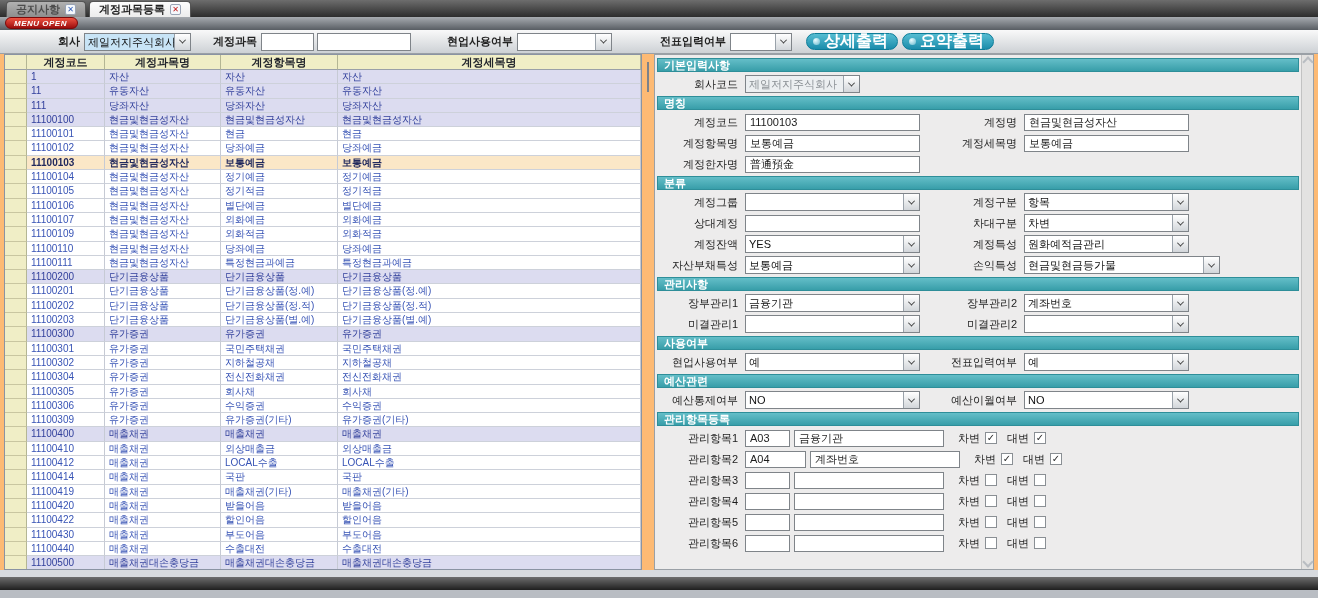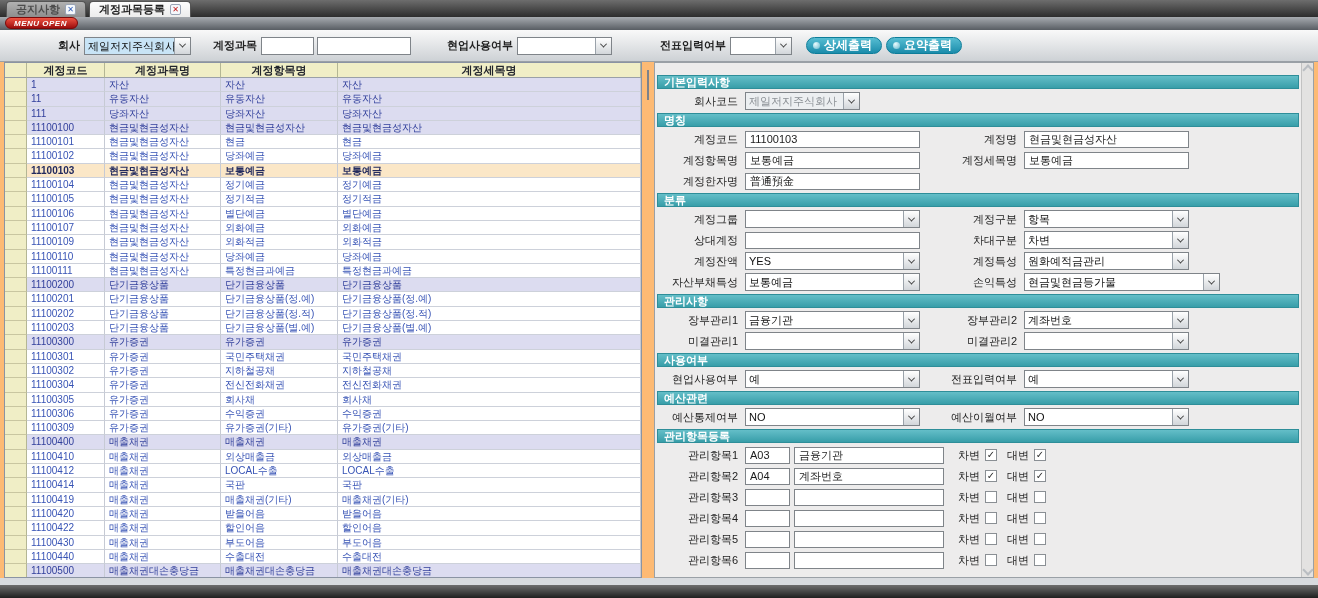--- a/index.html
+++ b/index.html
@@ -16,35 +16,35 @@
               display:flex; align-items:center; justify-content:center; font-size:8px; font-weight:bold; line-height:1; }
   .closebox.blue { color:#2d5bb8; }
   .closebox.red  { color:#c21717; }
   .ribbonstrip { height:13px; background:linear-gradient(#a7abb0,#585d63); position:relative; }
   .menuopen { position:absolute; left:5px; top:0px; height:12px; padding:0 10px 0 8px;
               background:linear-gradient(#ef5342,#9d0d0d); border:1px solid #7c0808; border-radius:7px;
               color:#fff; font-size:8px; font-weight:bold; font-style:italic; letter-spacing:.5px;
               display:flex; align-items:center; cursor:pointer; }
 
   
-  .toolbar { height:32px; background:linear-gradient(#f9f9f9,#cdd1d5); border-bottom:1px solid #9aa0a6;
+  .toolbar { height:24px; background:linear-gradient(#f9f9f9,#cdd1d5); border-bottom:1px solid #9aa0a6;
              display:flex; align-items:center; font-size:11px; color:#1c1c1c; }
   .tb-label { font-weight:bold; color:#222; }
   .tb-in { height:18px; border:1px solid #7f8489; background:#fff; font-size:11px; padding:0 3px; }
   .sel { height:18px; border:1px solid #7f8489; background:#fff; display:flex; align-items:stretch; cursor:pointer; }
   .sel .txt { flex:1; font-size:11px; line-height:16px; padding:0 3px; white-space:nowrap; overflow:hidden; color:#111; }
   .sel .txt.hl { background:#c8e4f6; }
   .sel .sbtn { width:16px; border-left:1px solid #9aa2aa; background:linear-gradient(#ffffff,#d2d6da);
                display:flex; align-items:center; justify-content:center; }
   .chev { width:5px; height:5px; border-right:1.5px solid #3c3c3c; border-bottom:1.5px solid #3c3c3c;
           transform:rotate(45deg) translate(-1px,-1px); }
   .sel.dis { background:#eceff1; }
   .sel.dis .txt { color:#8a8f94; }
   .tbtn { height:17px; padding:0 9px 0 6px; margin-left:4px; border-radius:9px; border:1px solid #0d7d99;
-          background:linear-gradient(#56bdd2,#1b8cab); color:#fff; font-size:12px; font-weight:bold;
+          background:linear-gradient(#56bdd2,#1b8cab); color:#fff; font-size:16px; font-weight:bold;
           display:flex; align-items:center; gap:4px; cursor:pointer; }
   .tbtn .dot { width:7px; height:7px; border-radius:50%; background:radial-gradient(circle at 35% 30%,#eafcff,#63b7cc); }
 
   
   .main { height:516px; background:#fdba74; display:flex; padding:0 4px; }
   .gridwrap { width:638px; border:1px solid #8a93a3; background:#fff; overflow:hidden; }
   .splitter { width:12px; display:flex; justify-content:center; cursor:col-resize; }
   .splitter .handle { width:2px; height:30px; background:#7d828a; margin-top:8px; }
 
   
@@ -57,21 +57,21 @@
   .g-row > div { border-right:1px solid #c6cad4; border-bottom:1px solid #cdd1da; font-size:10px;
                  line-height:13px; padding-left:4px; color:#3753b5; white-space:nowrap; overflow:hidden; }
   .g-row > .rh { background:#f0eec6; border-right:1px solid #b4b694; border-bottom:1px solid #c9c6a0; }
   .g-row.group > div { background:#dcdcf0; color:#32409c; }
   .g-row.group > .rh { background:#f0eec6; }
   .g-row.selected > div { background:#fbe7c7; color:#222a5e; font-weight:bold; }
   .g-row.selected > .rh { background:#f0eec6; }
 
   
   .detail { flex:1; background:#edecec; border:1px solid #9aa0a6; display:flex; }
-  .d-content { flex:1; padding:10px 2px; overflow:hidden; }
+  .d-content { flex:1; padding:1px 2px; overflow:hidden; }
   .sec-hd { height:14px; background:linear-gradient(#64bec8,#389ea9); border:1px solid #2e8e99;
             color:#fff; font-size:11px; font-weight:bold; line-height:12px; padding:0 6px; margin:2px 0 2px 0; }
   .f-row { height:20px; display:flex; align-items:center; margin:1px 0; }
   .f-lb { font-size:11px; color:#1d1d1d; text-align:right; padding-right:7px; white-space:nowrap; }
   .lb1 { width:88px; } .lb2 { width:104px; }
   .f-in { height:17px; border:1px solid #7f8489; background:#fff; font-size:11px; padding:0 4px; color:#1c1c1c; }
   .cbx { width:12px; height:12px; border:1px solid #8a8f94; background:#fff; margin:0 10px 0 5px;
          display:flex; align-items:center; justify-content:center; font-size:10px; line-height:1; color:#2c2c2c; cursor:pointer; }
   .cb-lb { font-size:11px; color:#1d1d1d; }
   .d-scroll { width:12px; background:#e3e2e1; border-left:1px solid #c2c2c2; display:flex; flex-direction:column;
@@ -559,21 +559,21 @@
           <div class="f-lb lb1">관리항목1</div>
           <input class="f-in" value="A03" style="width: 45px;">
           <input class="f-in" value="금융기관" style="width: 150px; margin-left: 4px;">
           <span class="cb-lb" style="margin-left: 14px;">차변</span>
           <div class="cbx">✓</div>
           <span class="cb-lb">대변</span>
           <div class="cbx">✓</div>
         </div>
         <div class="f-row">
           <div class="f-lb lb1">관리항목2</div>
-          <input class="f-in" value="A04" style="width: 45px;">
+          <input class="f-in" value="A04" style="width: 61px;">
           <input class="f-in" value="계좌번호" style="width: 150px; margin-left: 4px;">
           <span class="cb-lb" style="margin-left: 14px;">차변</span>
           <div class="cbx">✓</div>
           <span class="cb-lb">대변</span>
           <div class="cbx">✓</div>
         </div>
         <div class="f-row">
           <div class="f-lb lb1">관리항목3</div>
           <input class="f-in" style="width: 45px;">
           <input class="f-in" style="width: 150px; margin-left: 4px;">

